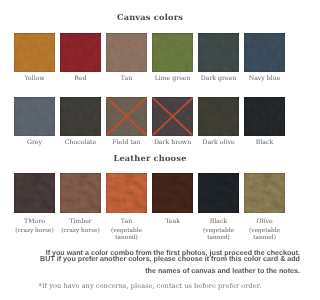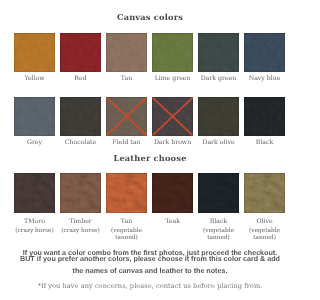--- a/index.html
+++ b/index.html
@@ -19,21 +19,21 @@
       repeating-linear-gradient(-79deg, rgba(255,255,255,.03) 0 0.6px, rgba(0,0,0,.035) 0.6px 1.1px, rgba(0,0,0,0) 1.1px 19.5px),
       repeating-linear-gradient(9deg, rgba(0,0,0,.03) 0 0.8px, rgba(0,0,0,0) 0.8px 10.5px);}
   #row2 .crease{opacity:.14;}
   .edge{position:absolute;inset:0;pointer-events:none;box-shadow:inset 0 1px 1px rgba(0,0,0,0.14), inset 1px 0 1px rgba(0,0,0,0.08), inset 0 -1px 1px rgba(0,0,0,0.07), inset -1px 0 1px rgba(0,0,0,0.05);}
   #row2 .sw{height:40px;}
   #row2 .lbl{margin-top:6.3px;}
   #row2 .sub{margin-top:2.3px;}
   .lbl{margin-top:3.9px;text-align:center;font-family:"DejaVu Serif",serif;font-size:6.2px;color:#5f5f5f;line-height:6.6px;}
   .sub{font-size:5.8px;color:#5f5f5f;line-height:6.4px;}
   .xmark{position:absolute;left:0;top:0;width:41.2px;height:39px;}
-  .note{position:absolute;left:0;width:300px;text-align:center;font-family:"Liberation Sans",sans-serif;font-weight:bold;font-size:7.15px;color:#53565a;line-height:7px;}
+  .note{position:absolute;left:0;width:300px;text-align:right;font-family:"Liberation Sans",sans-serif;font-weight:bold;font-size:7.15px;color:#53565a;line-height:7px;}
   .foot{position:absolute;left:0;width:300px;text-align:center;font-family:"DejaVu Serif",serif;font-size:6.6px;color:#787878;letter-spacing:0.05px;}
 </style>
 </head>
 <body>
 
 <svg width="0" height="0" style="position:absolute" aria-hidden="true">
   <defs>
     <filter id="fabric" x="0" y="0" width="100%" height="100%">
       <feTurbulence type="fractalNoise" baseFrequency="0.16 0.11" numOctaves="4" seed="7" result="n"></feTurbulence>
       <feColorMatrix in="n" type="matrix" values="0 0 0 0 0  0 0 0 0 0  0 0 0 0 0  0.8 0.4 0 0 -0.44" result="a"></feColorMatrix>
@@ -214,15 +214,15 @@
           <div class="edge"></div>
         </div>
         <div class="lbl">Olive</div>
         <div class="lbl sub">(vegetable tanned)</div>
       </div>
     </div>
 
   <div class="note" style="top:249.6px">If you want a color combo from the first photos, just proceed the checkout.</div>
   <div class="note" style="top:256px">BUT if you prefer another colors, please choose it from this color card &amp; add</div>
   <div class="note" style="top:268.2px">the names of canvas and leather to the notes.</div>
-  <div class="foot" style="top:282px">*If you have any concerns, please, contact us before placing from.</div>
+  <div class="foot" style="top:282px">*If you have any concerns, please, contact us before prefer order.</div>
 
 </div>
 
 </body></html>

